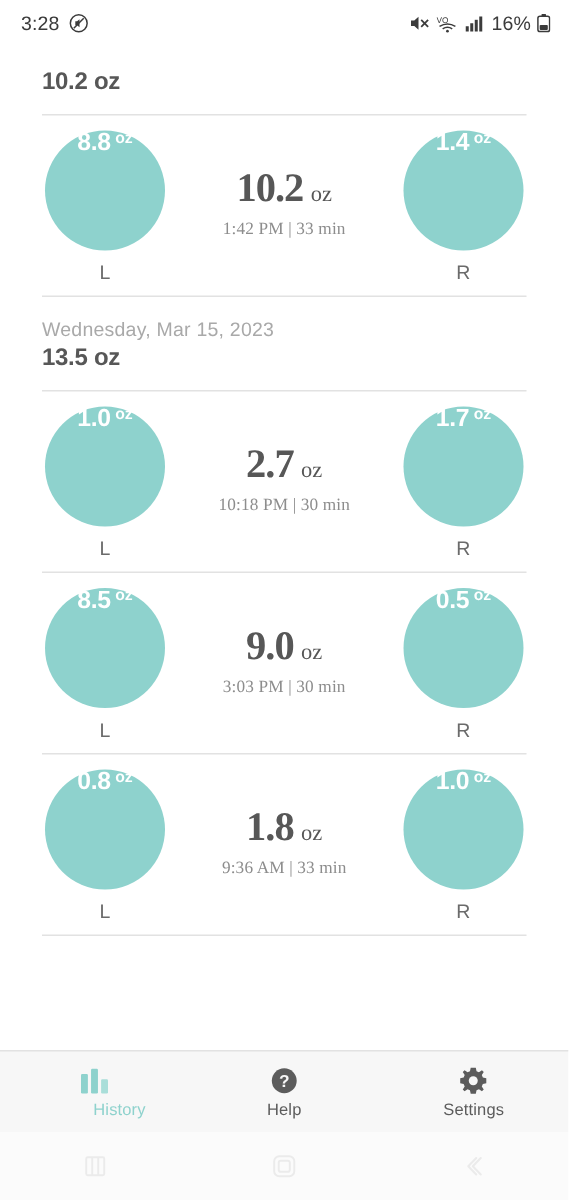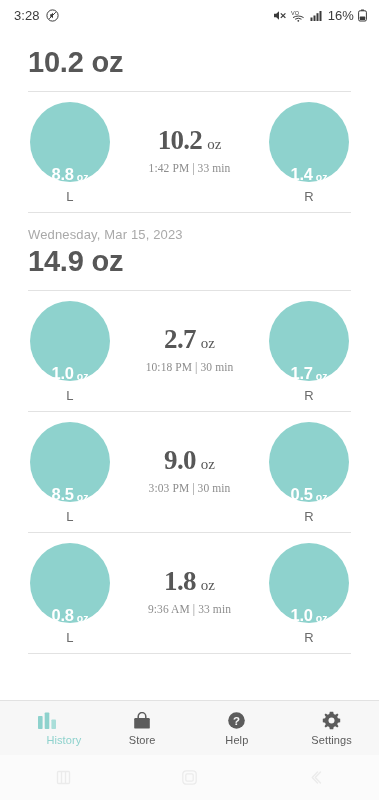--- a/index.html
+++ b/index.html
@@ -68,21 +68,21 @@
     padding: 14px 28px 12px 28px;
   }
   .day-header.first { padding-top: 16px; }
   .day-date {
     font-size: 13px;
     color: #a9a9a9;
     letter-spacing: 0.15px;
     margin-bottom: 3px;
   }
   .day-total {
-    font-size: 29px;
+    font-size: 16px;
     font-weight: 700;
     color: #575757;
     letter-spacing: -0.2px;
   }
 
   .divider {
     height: 1px;
     background: #e2e2e2;
     margin: 0 28px;
   }
@@ -102,21 +102,21 @@
     flex-direction: column;
     align-items: center;
   }
 
   .bubble {
     width: 80px;
     height: 80px;
     border-radius: 50%;
     background: #8ed2cd;
     display: flex;
-    align-items: flex-end;
+    align-items: flex-start;
     justify-content: center;
     color: #ffffff;
   }
   .bubble-val {
     font-size: 16.5px;
     font-weight: 700;
     letter-spacing: -0.2px;
     line-height: 1;
   }
   .bubble-unit {
@@ -292,21 +292,21 @@
           <span class="bubble-unit">oz</span>
         </div>
         <div class="side-label">R</div>
       </div>
     </div>
 
     <div class="divider"></div>
 
     <div class="day-header">
       <div class="day-date">Wednesday, Mar 15, 2023</div>
-      <div class="day-total">14.9 oz</div>
+      <div class="day-total">13.5 oz</div>
     </div>
     <div class="divider"></div>
 
     <div class="entry">
       <div class="side">
         <div class="bubble">
           <span class="bubble-val">1.0</span>
           <span class="bubble-unit">oz</span>
         </div>
         <div class="side-label">L</div>
@@ -389,29 +389,20 @@
       <div class="tab-icon">
         <svg width="22" height="18" viewBox="0 0 22 18">
           <rect x="2" y="4" width="4.6" height="13" rx="0.8" fill="#8ed2cd"></rect>
           <rect x="8.7" y="0.5" width="4.6" height="16.5" rx="0.8" fill="#8ed2cd"></rect>
           <rect x="15.4" y="7.5" width="4.6" height="9.5" rx="0.8" fill="#a9ded9"></rect>
         </svg>
       </div>
       <div class="tab-label">History</div>
     </div>
 
-    <div class="tab">
-      <div class="tab-icon">
-        <svg width="20" height="18" viewBox="0 0 20 18">
-          <path d="M6.2 6 L6.2 4.4 A3.8 3.8 0 0 1 13.8 4.4 L13.8 6" fill="none" stroke="#5c5c5c" stroke-width="1.5"></path>
-          <rect x="2.2" y="6" width="15.6" height="10.6" rx="1.2" fill="#5c5c5c"></rect>
-        </svg>
-      </div>
-      <div class="tab-label">Store</div>
-    </div>
 
     <div class="tab">
       <div class="tab-icon">
         <svg width="19" height="19" viewBox="0 0 19 19">
           <circle cx="9.5" cy="9.5" r="8.3" fill="#5c5c5c"></circle>
           <text x="9.5" y="13.6" text-anchor="middle" font-family="Liberation Sans, sans-serif" font-size="11.5" font-weight="bold" fill="#f7f7f7">?</text>
         </svg>
       </div>
       <div class="tab-label">Help</div>
     </div>

